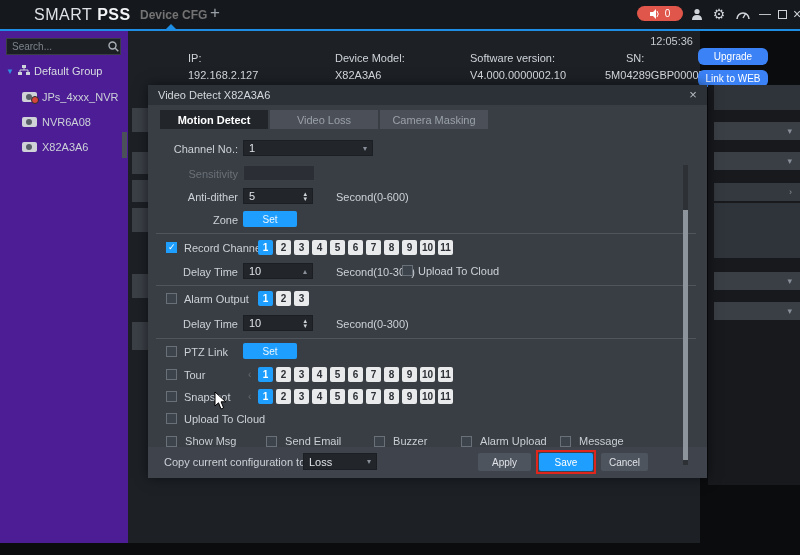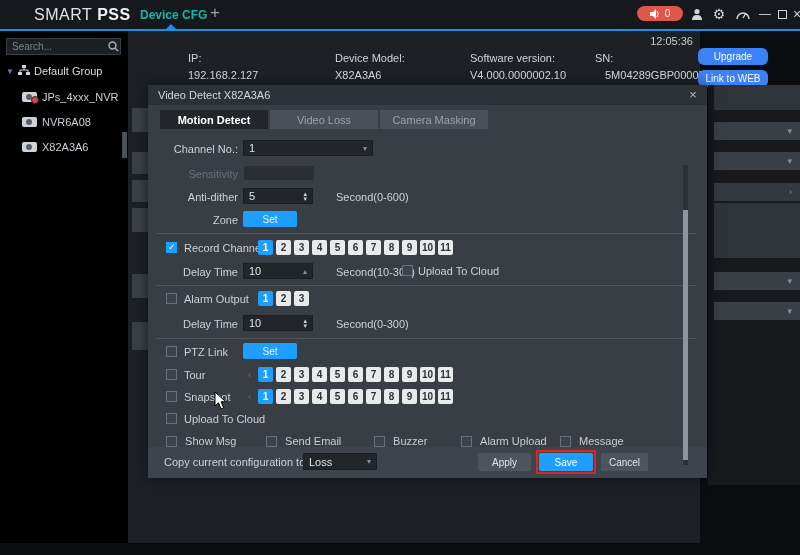--- a/index.html
+++ b/index.html
@@ -7,38 +7,38 @@
   body { position:relative; overflow:hidden; background:#0b0c0e;
          font-family:"Liberation Sans",sans-serif; font-size:11px; color:#c9ced4; }
 
   
   .app { position:absolute; left:0; top:0; width:700px; height:543px; background:#1d2126; }
 
   
   .topbar { position:absolute; left:0; top:0; width:800px; height:29px; background:#15181c; }
   .logo { position:absolute; left:34px; top:6px; font-size:16px; letter-spacing:.5px; color:#dfe3e7; }
   .logo b { color:#f2f4f6; }
-  .tabname { position:absolute; left:140px; top:8px; font-size:12px; font-weight:bold; color:#14b8a6; }
+  .tabname { position:absolute; left:140px; top:8px; font-size:12px; font-weight:bold; color:#737373; }
   .plustab { position:absolute; left:210px; top:3px; font-size:17px; color:#9aa0a8; }
   .blueline { position:absolute; left:0; top:29px; width:800px; height:2px; background:#1e8de4; }
   .notch { position:absolute; left:166px; top:24px; width:0; height:0;
            border-left:5px solid transparent; border-right:5px solid transparent; border-bottom:5px solid #1e8de4; }
   .badge { position:absolute; left:637px; top:6px; width:46px; height:15px; border-radius:8px;
            background:#e0564a; display:flex; align-items:center; justify-content:center; gap:5px; }
   .badge .cnt { color:#fff; font-size:10px; }
   .winico { position:absolute; top:5px; display:flex; align-items:center; justify-content:center;
             width:18px; height:18px; color:#cfd4da; }
   .gearico { font-size:14px; }
   .mini { font-size:12px; color:#cfd4da; }
   .maxbox { width:9px; height:9px; border:1px solid #cfd4da; display:inline-block; }
   .closeico { font-size:14px; }
   .clock { position:absolute; right:7px; top:35px; color:#c6cbd1; font-size:11px; }
 
   
-  .sidebar { position:absolute; left:0; top:31px; width:128px; height:512px; background:#000000; }
+  .sidebar { position:absolute; left:0; top:31px; width:128px; height:512px; background:#4c1d95; }
   .search { position:absolute; left:6px; top:7px; width:115px; height:17px; background:#1c2025;
             border:1px solid #3a3f46; color:#9aa0a8; font-size:10px; padding:0 18px 0 5px;
             font-family:"Liberation Sans",sans-serif; }
   .search::placeholder { color:#7d838b; }
   .mag { position:absolute; left:108px; top:10px; }
   .grouprow { position:absolute; left:0; top:30px; width:128px; height:20px; display:flex; align-items:center; }
   .treearrow { color:#2f8fe0; font-size:8px; margin-left:6px; width:12px; }
   .sitemap { margin-right:4px; }
   .grouplabel { color:#d8dce1; }
   .devlist { position:absolute; left:0; top:53px; width:128px; }
@@ -193,21 +193,21 @@
       </div>
     <div class="sidescroll"></div>
   </div>
 
   <span class="infolabel" style="left:188px;">IP:</span>
   <span class="infoval" style="left:188px;">192.168.2.127</span>
   <span class="infolabel" style="left:335px;">Device Model:</span>
   <span class="infoval" style="left:335px;">X82A3A6</span>
   <span class="infolabel" style="left:470px;">Software version:</span>
   <span class="infoval" style="left:470px;">V4.000.0000002.10</span>
-  <span class="infolabel" style="left:595px;">SN:</span>
+  <span class="infolabel" style="left:626px;">SN:</span>
   <span class="infoval" style="left:605px;">5M04289GBP00005</span>
   <div class="bluebtn" style="top:48px;">Upgrade</div>
   <div class="bluebtn" style="top:70px;">Link to WEB</div>
 
   <div class="sliver" style="top:108px;height:24px;"></div>
   <div class="sliver" style="top:152px;height:22px;"></div>
   <div class="sliver" style="top:180px;height:22px;"></div>
   <div class="sliver" style="top:208px;height:24px;"></div>
   <div class="sliver" style="top:274px;height:24px;"></div>
   <div class="sliver" style="top:322px;height:28px;"></div>

